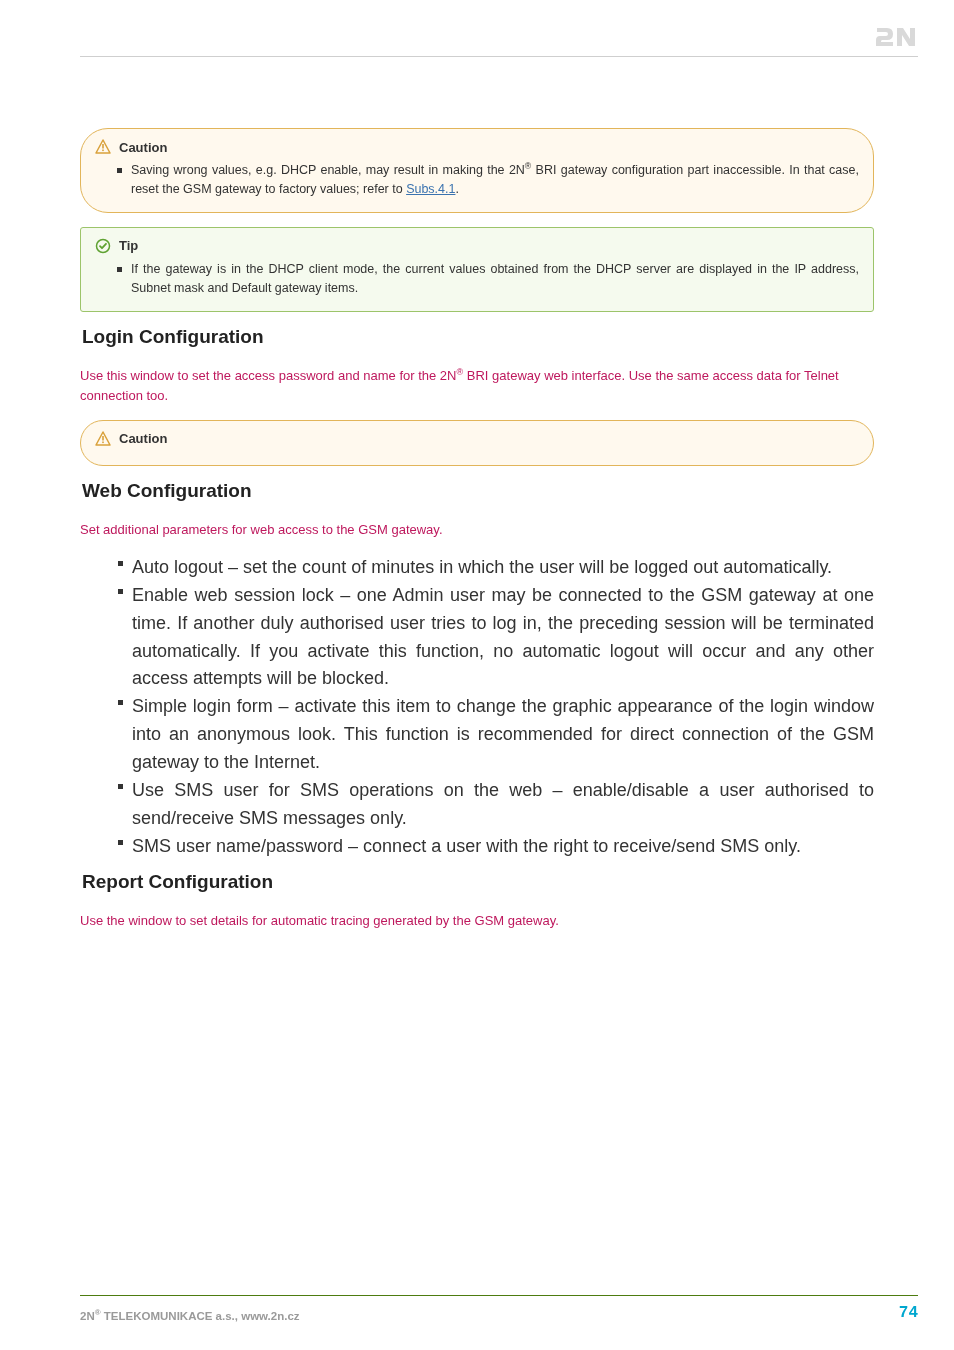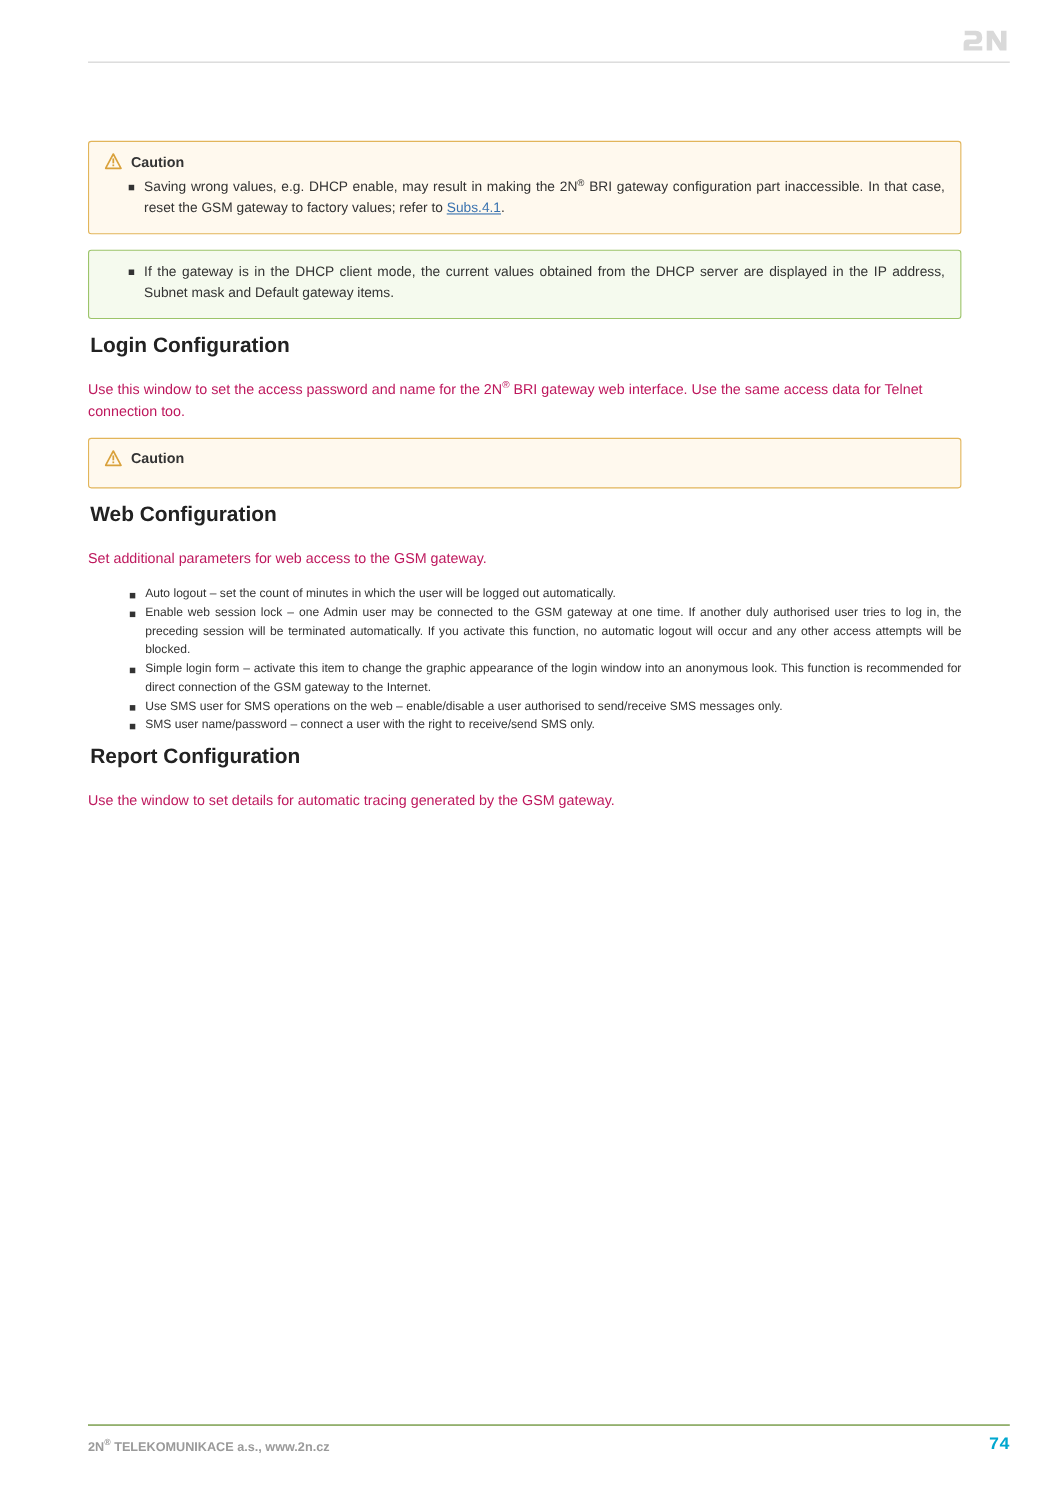--- a/index.html
+++ b/index.html
@@ -3,33 +3,33 @@
 <meta charset="utf-8">
 <style>
   * { margin: 0; padding: 0; box-sizing: border-box; }
   html, body { width: 954px; height: 1350px; font-family: Verdana, Geneva, sans-serif; background: #fff; color: #333; }
   .page { position: relative; width: 954px; height: 1350px; padding: 38px 80px 0 80px; }
   .logo { position: absolute; top: 26px; right: 36px; }
   .logo svg { display: block; }
   .top-rule { position: absolute; top: 56px; left: 80px; right: 36px; height: 1px; background: #cfcfcf; }
   .content { padding-top: 90px; }
   .callout { border: 1px solid; border-radius: 3px; padding: 10px 14px 12px 14px; margin-bottom: 14px; }
-  .callout.caution { border-color: #e2b55a; background: #fff9ee; }
+  .callout.caution { border-color: #e2b55a; background: #fff9ee; border-radius: 28px; }
   .callout.tip { border-color: #9cc46a; background: #f5faee; }
   .callout-header { display: flex; align-items: center; gap: 8px; margin-bottom: 6px; }
   .callout-header .icon { width: 16px; height: 16px; display: inline-flex; align-items: center; justify-content: center; }
   .callout-title { font-weight: bold; font-size: 13px; color: #333; }
   .callout ul { list-style: none; padding-left: 36px; }
   .callout ul li { position: relative; font-size: 12.5px; line-height: 1.55; text-align: justify; color: #333; }
   .callout ul li::before { content: ""; position: absolute; left: -14px; top: 7px; width: 5px; height: 5px; background: #333; }
   .link { color: #3b73af; text-decoration: underline; }
   h2.section { font-family: Helvetica, Arial, sans-serif; font-size: 19px; font-weight: bold; color: #222; margin: 10px 0 18px 2px; }
   p.body { font-size: 13px; line-height: 1.55; color: #be185d; margin: 0 0 14px 0; text-align: left; }
   ul.body-list { list-style: none; padding-left: 52px; margin-bottom: 10px; }
-  ul.body-list li { position: relative; font-size: 11px; line-height: 1.55; text-align: justify; color: #333; margin-bottom: 0; }
+  ul.body-list li { position: relative; font-size: 18px; line-height: 1.55; text-align: justify; color: #333; margin-bottom: 0; }
   ul.body-list li::before { content: ""; position: absolute; left: -14px; top: 7px; width: 5px; height: 5px; background: #333; }
   .footer { position: absolute; bottom: 28px; left: 80px; right: 36px; border-top: 1px solid #4d7c0f; padding-top: 8px; display: flex; justify-content: space-between; align-items: flex-end; }
   .footer-left { font-size: 11.5px; color: #9a9a9a; font-weight: bold; }
   .footer-left sup { font-size: 8px; }
   .footer-right { font-size: 16px; color: #00a7cf; font-weight: bold; font-family: Liberation Mono, monospace; }
   b { font-weight: normal; }
   sup.reg { font-size: 0.7em; vertical-align: super; line-height: 0; }
 </style>
 </head>
 <body>
@@ -59,20 +59,29 @@
         <span class="callout-title">Caution</span>
       </div>
       <ul>
         <li>
           <span>Saving wrong values, e.g. DHCP enable, may result in making the </span><b><span>2N</span><sup class="reg">®</sup><span> BRI</span></b><span> gateway configuration part inaccessible. In that case, reset the GSM gateway to factory values; refer to </span><a class="link" href="#">Subs.4.1</a><span>.</span>
         </li>
       </ul>
     </div>
 
     <div class="callout tip">
+      <div class="callout-header">
+        <span class="icon">
+          <svg width="16" height="16" viewBox="0 0 16 16">
+              <circle cx="8" cy="8" r="6.5" fill="none" stroke="#5fa232" stroke-width="1.5"></circle>
+              <path d="M5 8.2 L7 10.2 L11 5.8" fill="none" stroke="#5fa232" stroke-width="1.8" stroke-linecap="round" stroke-linejoin="round"></path>
+            </svg>
+        </span>
+        <span class="callout-title">Tip</span>
+      </div>
       <ul>
         <li>If the gateway is in the DHCP client mode, the current values obtained from the DHCP server are displayed in the IP address, Subnet mask and Default gateway items.</li>
       </ul>
     </div>
 
     <h2 class="section">Login Configuration</h2>
     <p class="body">
       <span>Use this window to set the access password and name for the </span><b><span>2N</span><sup class="reg">®</sup><span> BRI</span></b><span> gateway web interface. Use the same access data for Telnet connection too.</span>
     </p>
 

